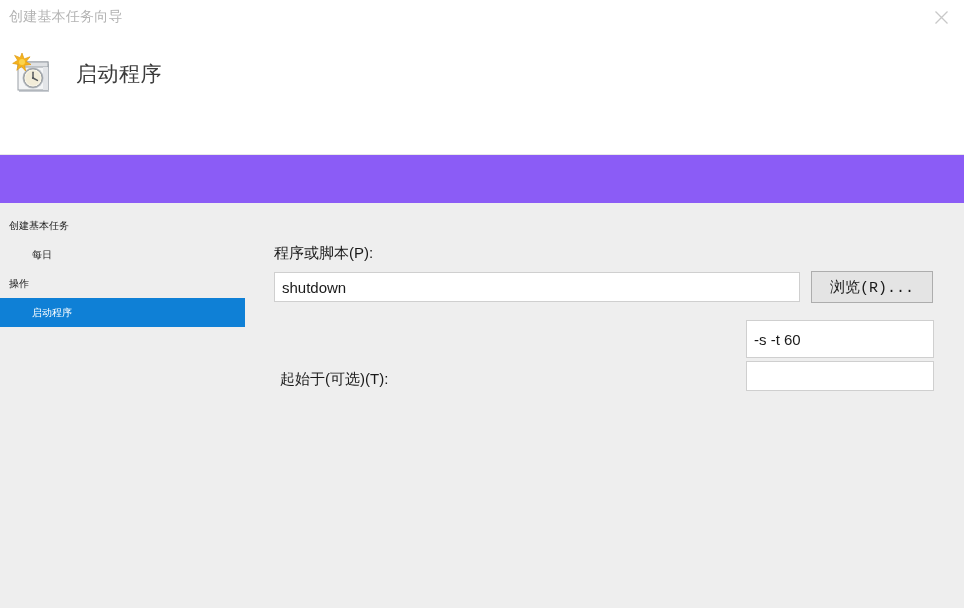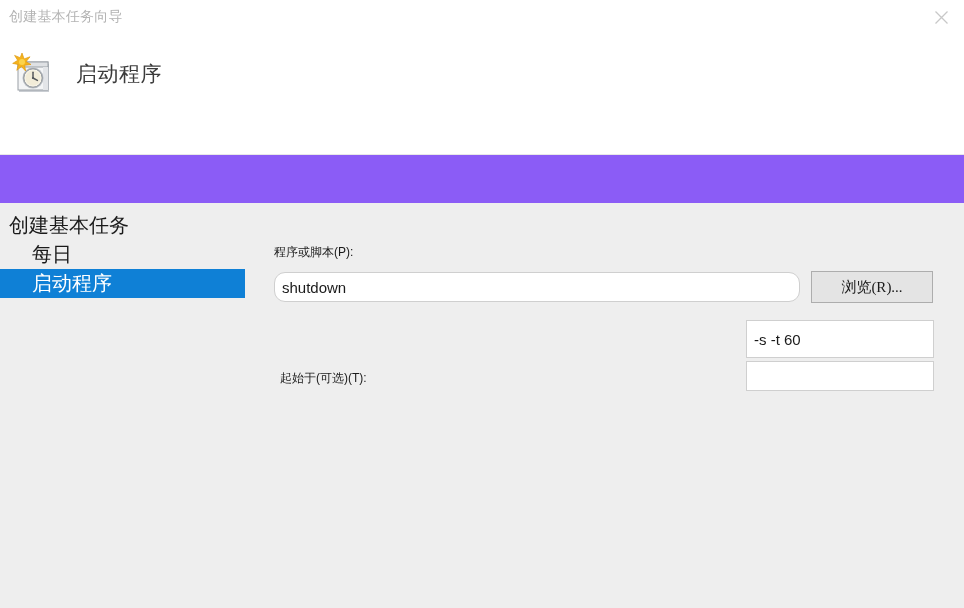--- a/index.html
+++ b/index.html
@@ -99,73 +99,73 @@
     width: 245px;
     flex: 0 0 245px;
     padding-top: 8px;
     background: #eeeeee;
   }
 
   .nav-item {
     height: 29px;
     display: flex;
     align-items: center;
-    font-size: 20px;
+    font-size: 10px;
     color: #1a1a1a;
     padding-left: 9px;
     white-space: nowrap;
     cursor: default;
   }
   .nav-item.indent { padding-left: 32px; align-items: center; }
   .nav-item.selected {
     background: #0f80d6;
     color: #ffffff;
   }
 
   
   .content {
     flex: 1 1 auto;
     position: relative;
   }
 
   .field-label {
     position: absolute;
-    font-size: 12px;
+    font-size: 15px;
     color: #1a1a1a;
     white-space: nowrap;
     text-align: right;
   }
 
   .text-input {
     position: absolute;
     background: #ffffff;
     border: 1px solid #cfcfcf;
     font-family: "Liberation Sans", "DejaVu Sans", sans-serif;
     font-size: 15px;
     color: #1a1a1a;
     padding: 0 7px;
     outline: none;
   }
 
   .push-button {
     position: absolute;
     background: #e4e4e4;
     border: 1px solid #adadad;
-    font-family: Liberation Serif, serif;
+    font-family: Liberation Mono, monospace;
     font-size: 15px;
     color: #1a1a1a;
     cursor: pointer;
     padding: 0;
     white-space: nowrap;
     text-align: center;
   }
 
   
   #label-program   { left: 29px;  top: 41px; }
-  #input-program   { left: 29px;  top: 69px;  width: 526px; height: 30px; border-radius: 11px; }
+  #input-program   { left: 29px;  top: 69px;  width: 526px; height: 30px; }
   #button-browse   { left: 566px; top: 68px;  width: 122px; height: 32px; }
   #label-arguments { left: 29px;  top: 126px; }
   #input-arguments { left: 501px; top: 117px; width: 188px; height: 38px; }
   #label-startin   { left: 35px;  top: 167px; }
   #input-startin   { left: 501px; top: 158px; width: 188px; height: 30px; }
 </style>
 </head>
 <body>
 
 <div class="window">
@@ -213,20 +213,23 @@
 
   <div class="body">
 
     <nav class="sidebar">
       <div class="nav-item">
           <span>创建基本任务</span>
         </div>
       <div class="nav-item indent">
           <span>每日</span>
         </div>
+      <div class="nav-item">
+          <span>操作</span>
+        </div>
       <div class="nav-item indent selected">
           <span>启动程序</span>
         </div>
     </nav>
 
     <section class="content">
 
       <label class="field-label" id="label-program">程序或脚本(P):</label>
 
       <input class="text-input" id="input-program" type="text" value="shutdown" style="">

